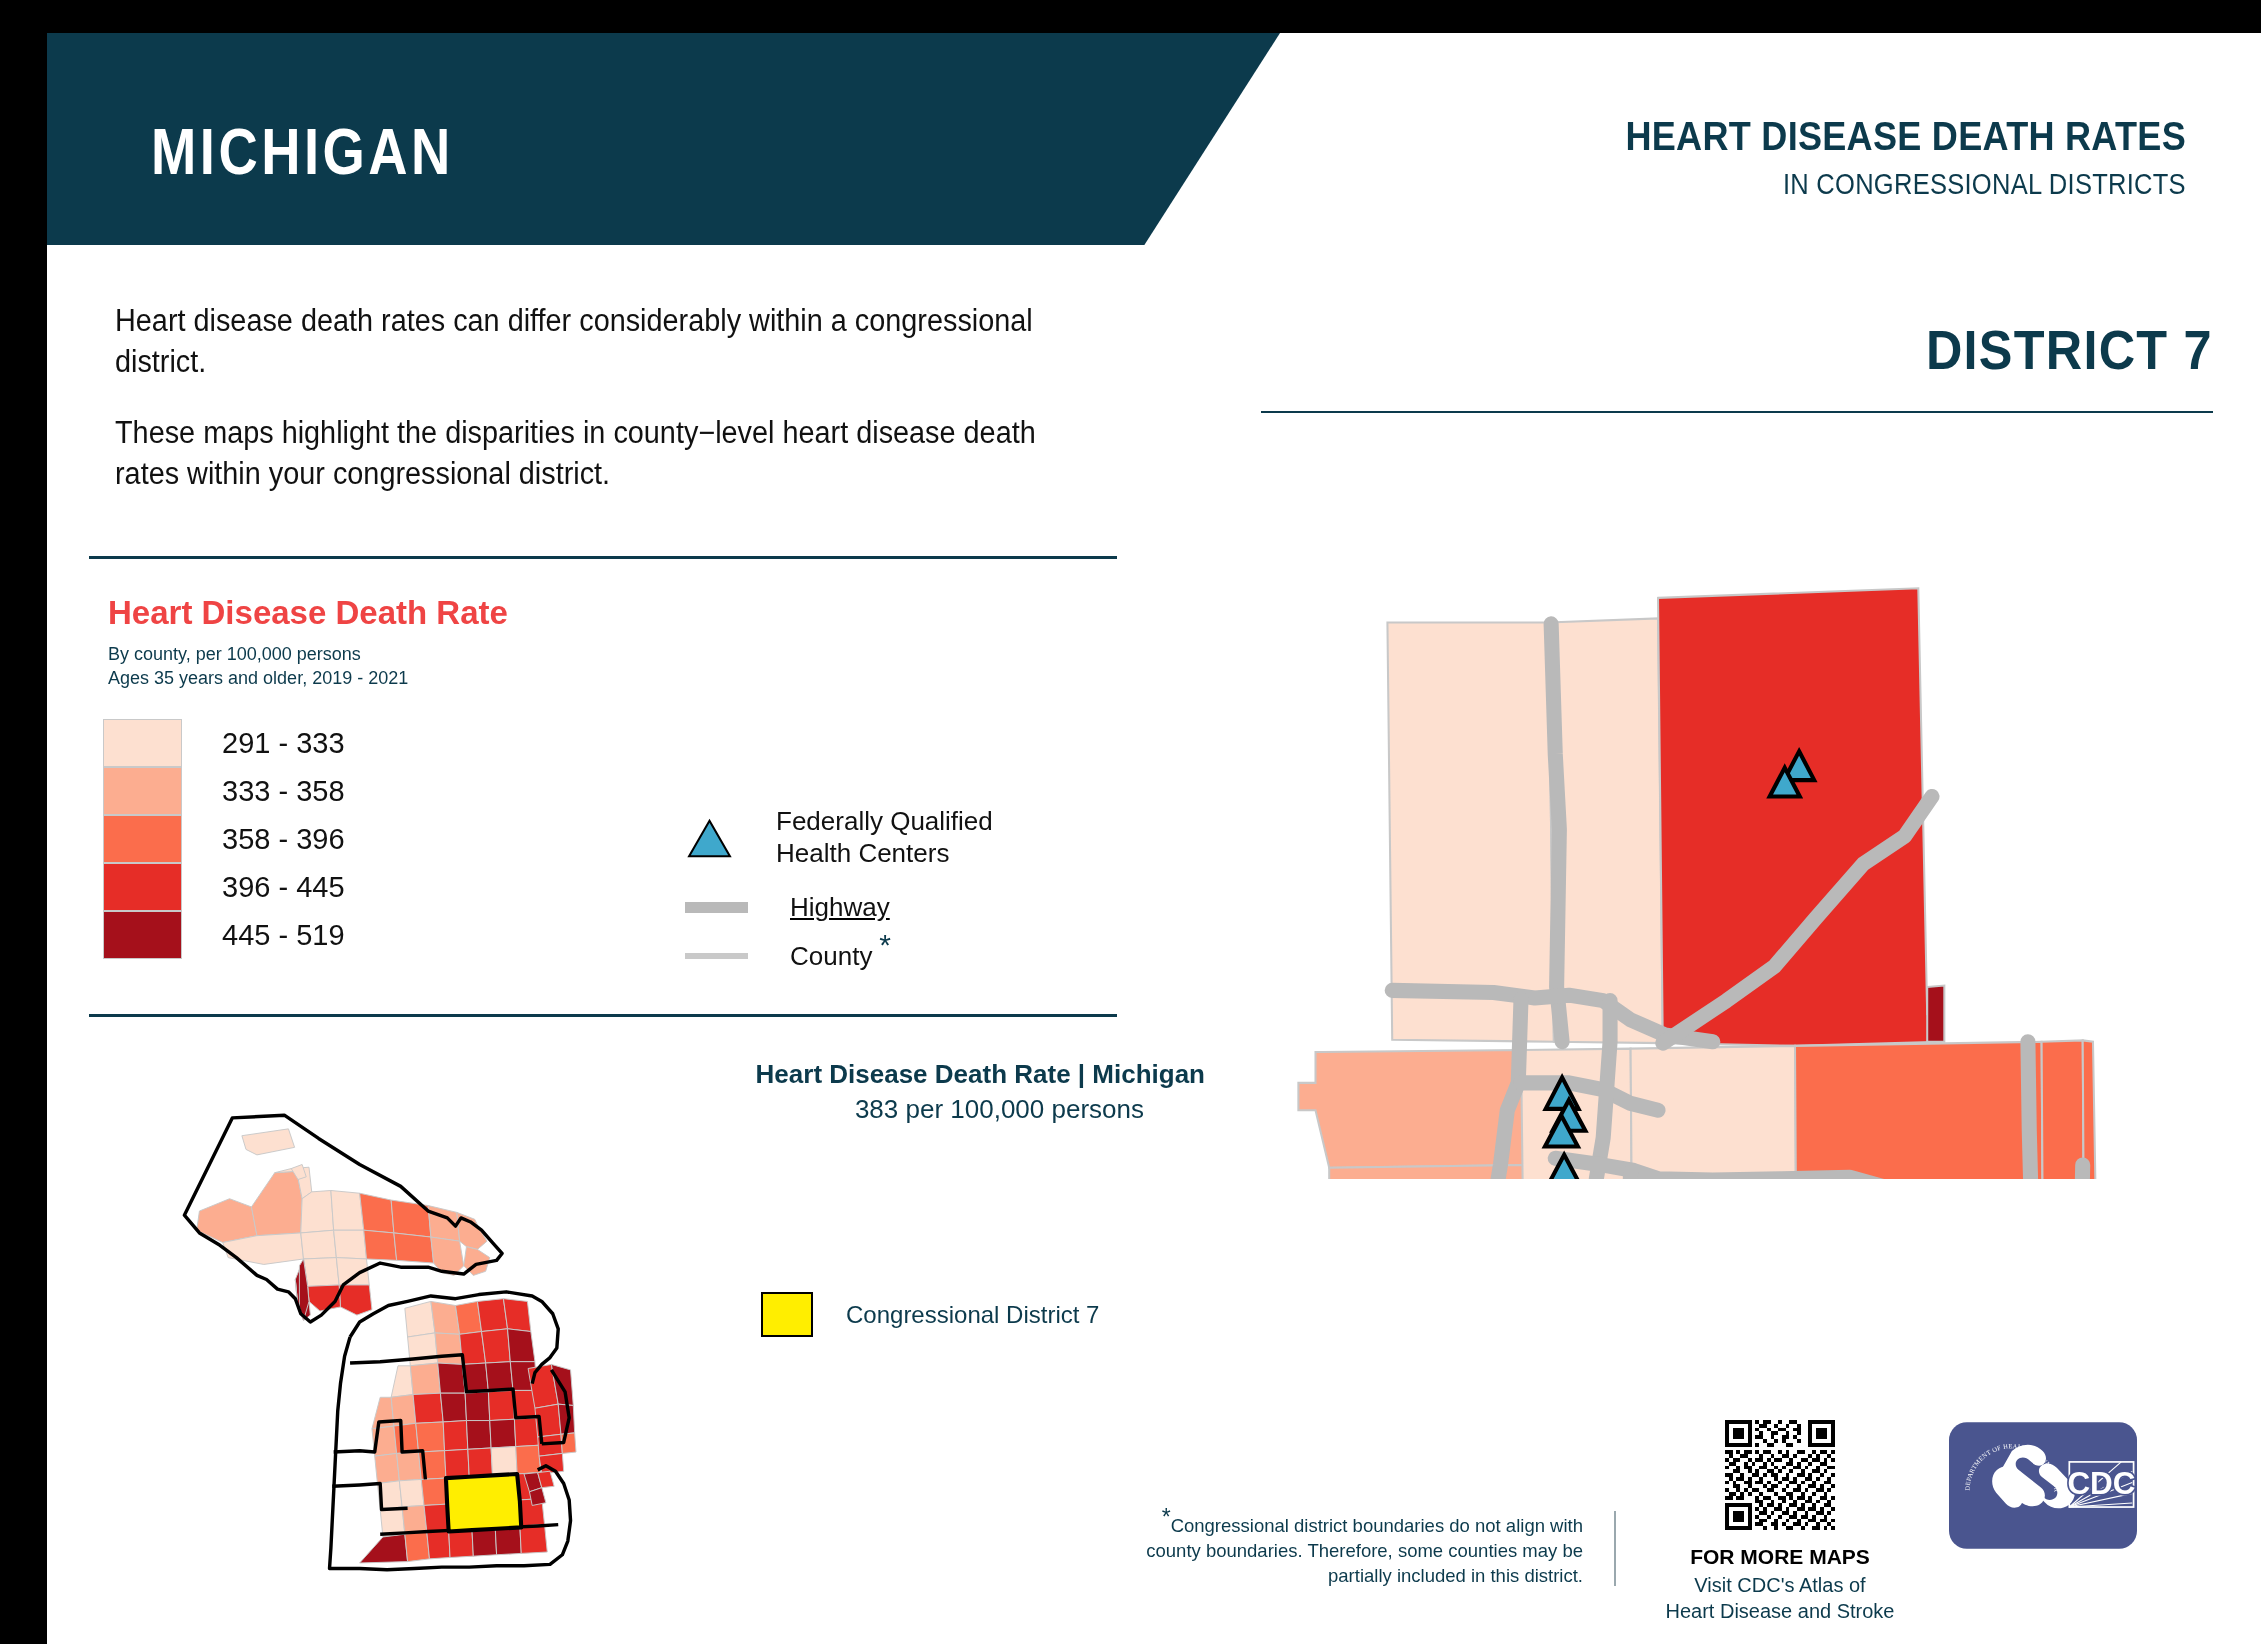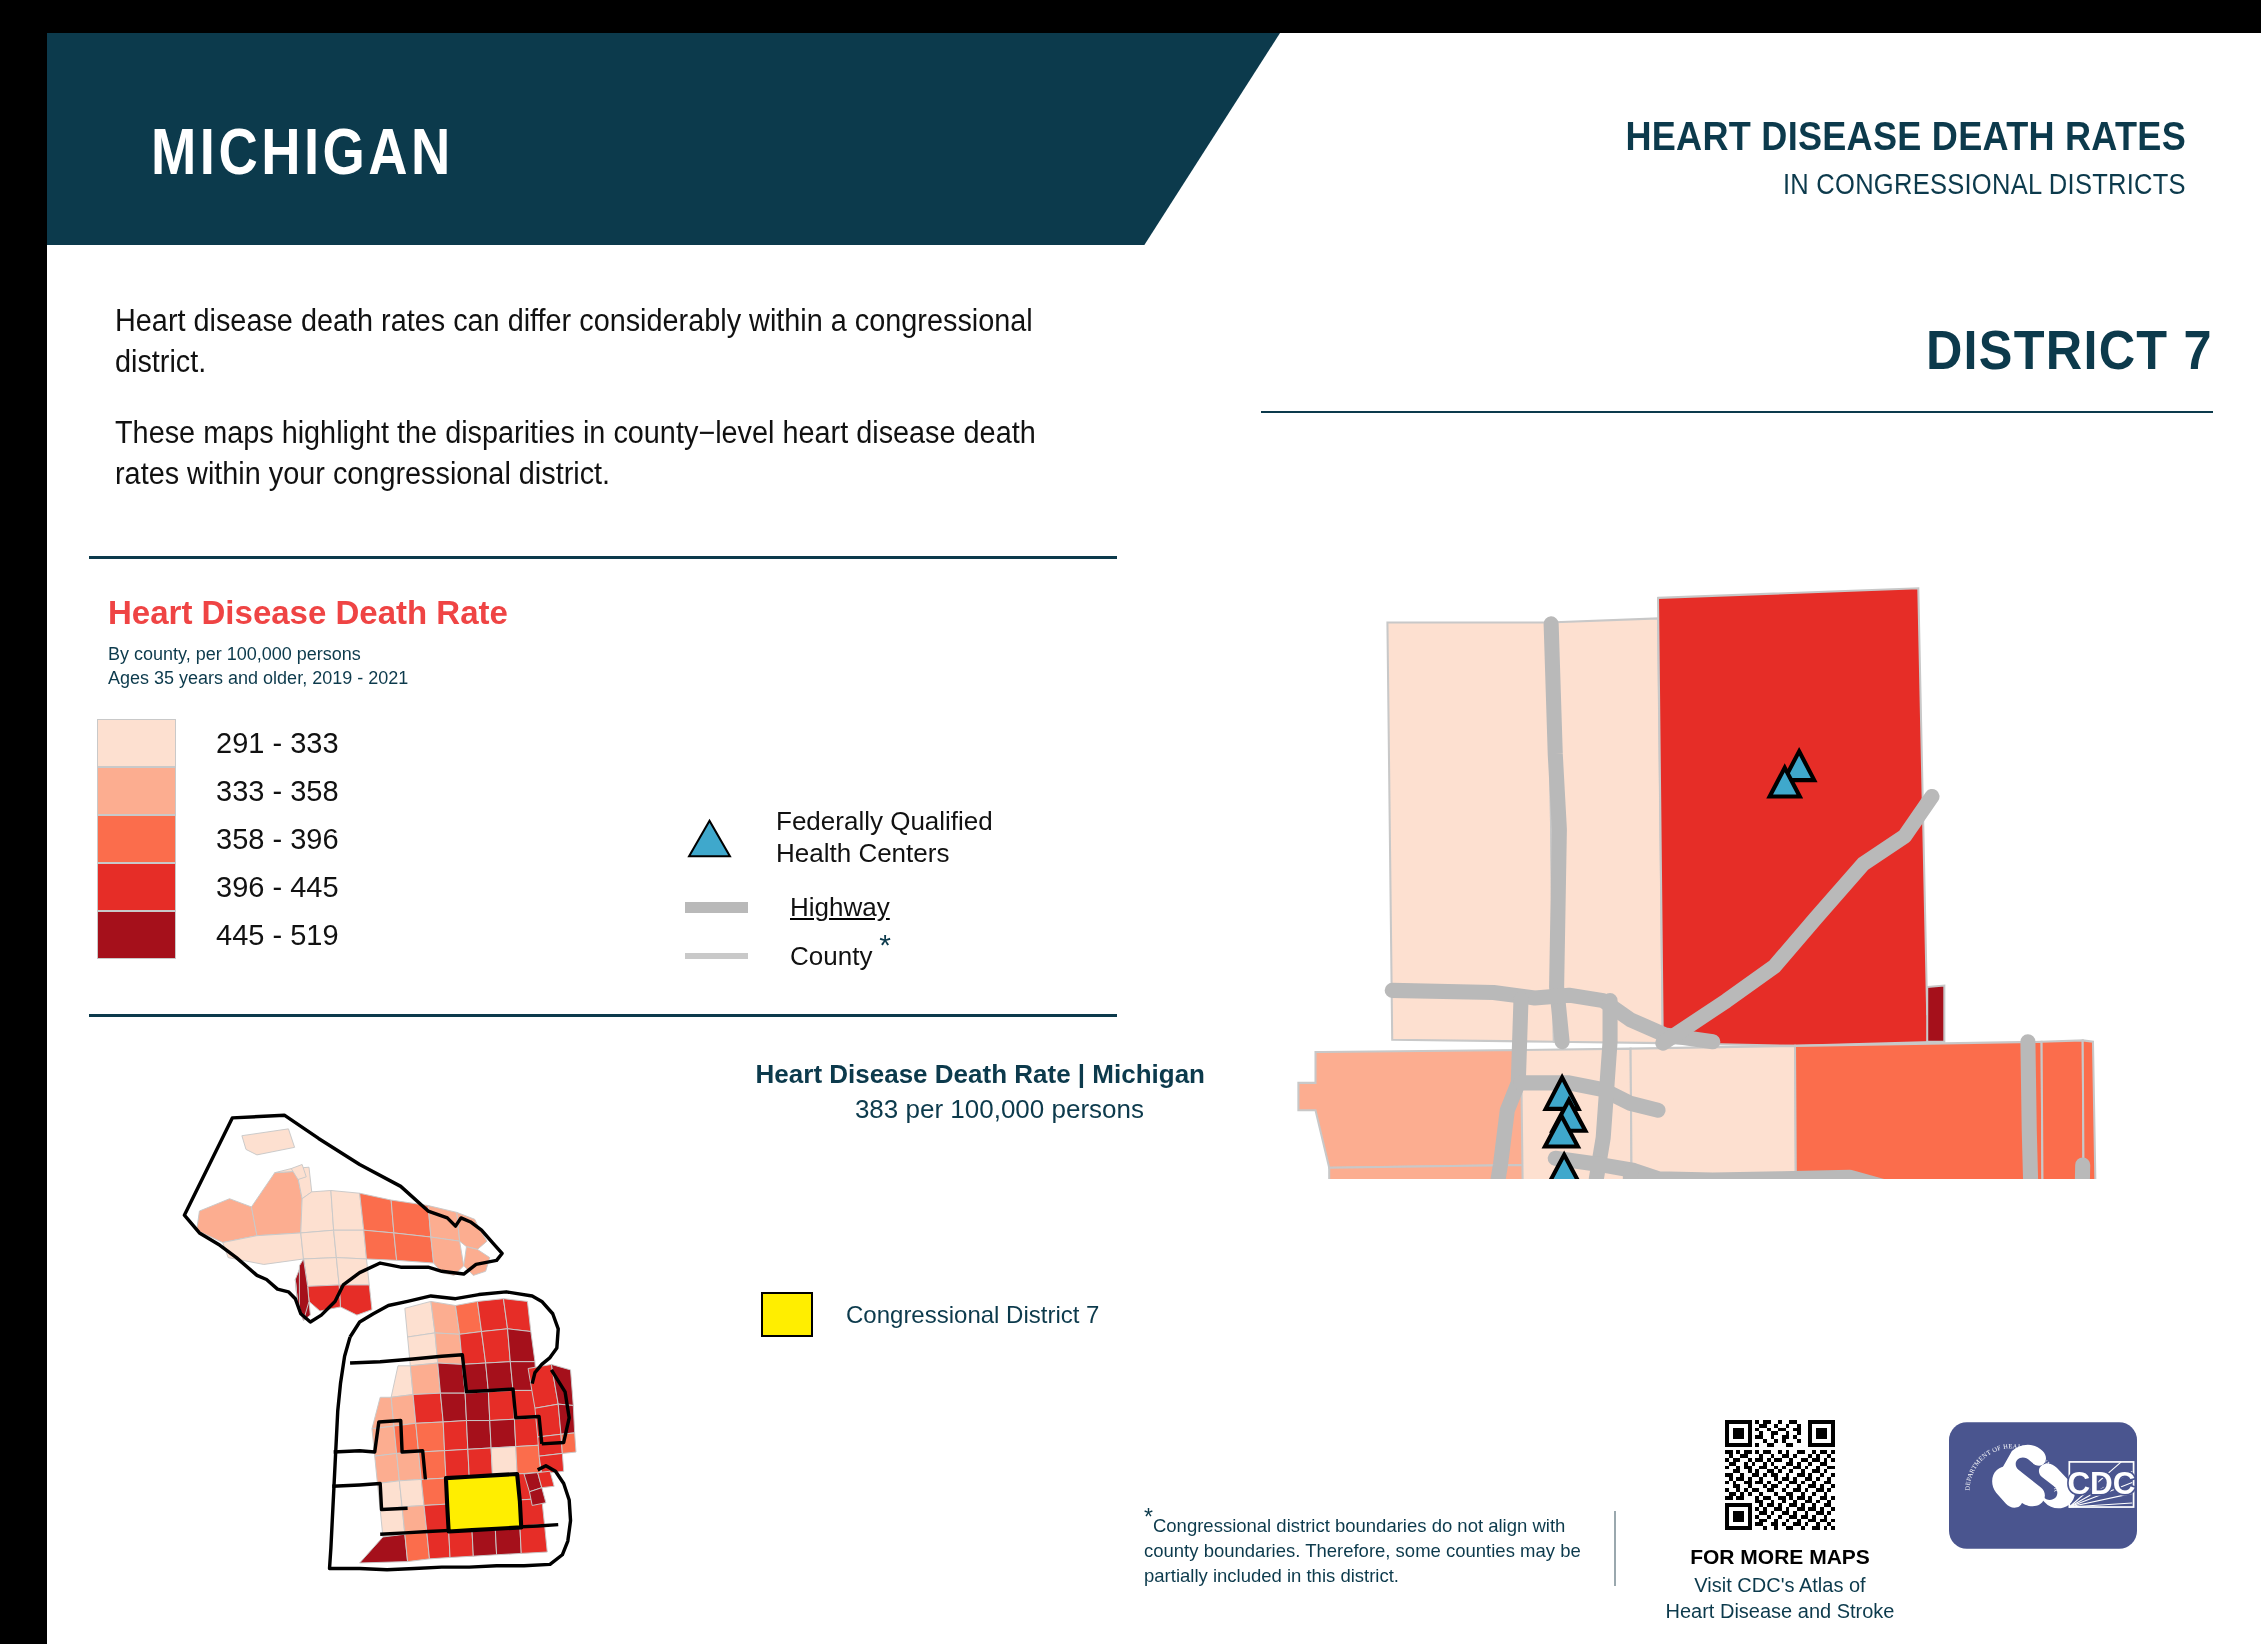--- a/index.html
+++ b/index.html
@@ -60,21 +60,21 @@
 
   
   .legend-title{
     position:absolute;left:108px;top:596px;z-index:20;
     color:#ef4444;font-size:33px;font-weight:bold;line-height:1;
   }
   .legend-sub{
     position:absolute;left:108px;top:643px;z-index:20;
     color:#0c3a4c;font-size:18px;line-height:1.32;
   }
-  .swatches{position:absolute;left:97px;top:719px;z-index:20;}
+  .swatches{position:absolute;left:103px;top:719px;z-index:20;}
   .sw-row{display:flex;align-items:center;height:48px;}
   .sw-box{width:79px;height:48px;border:0.7px solid #c9c9c9;box-sizing:border-box;}
   .sw-label{margin-left:40px;font-size:29px;color:#111;line-height:1;}
 
   
   .sym{position:absolute;z-index:20;display:flex;align-items:center;}
   .sym-fqhc{left:685px;top:805px;}
   .sym-hwy{left:685px;top:891px;text-decoration:underline;}
   .sym-cnty{left:685px;top:940px;}
   .tri-wrap{position:relative;width:49px;height:38px;}
@@ -96,21 +96,21 @@
   }
 
   
   .cd-legend{position:absolute;left:761px;top:1292px;z-index:20;display:flex;align-items:center;}
   .cd-box{width:52px;height:45px;background:#ffee00;border:2.7px solid #000;box-sizing:border-box;}
   .cd-label{margin-left:33px;font-size:24px;color:#0c3a4c;line-height:1;}
 
   
   .footnote{
     position:absolute;left:1144px;top:1514px;width:439px;z-index:20;
-    color:#0c3a4c;font-size:18.5px;line-height:1.34;text-align:left;
+    color:#0c3a4c;font-size:18.5px;line-height:1.34;text-align:right;
   }
   .footnote .fstar{font-size:23px;vertical-align:super;line-height:0;}
   .foot-div{position:absolute;left:1614px;top:1511px;width:2.1px;height:75px;background:#9aa8ae;z-index:20;}
 
   
   .qr{position:absolute;left:1725px;top:1420px;width:110px;height:110px;z-index:20;}
   .more-title{
     position:absolute;left:1677px;top:1546px;width:206px;text-align:center;z-index:20;
     color:#000000;font-size:21px;font-weight:bold;line-height:1;
   }

